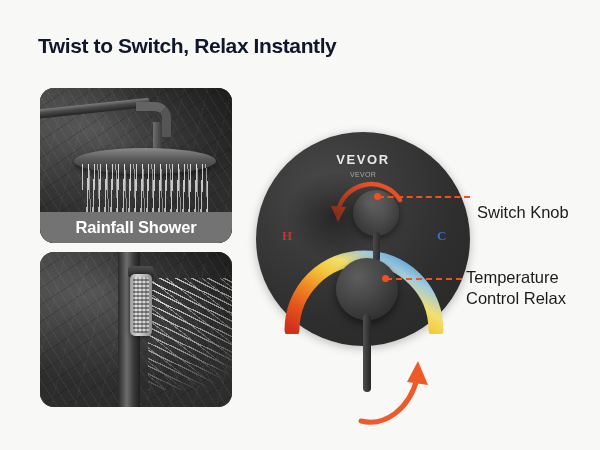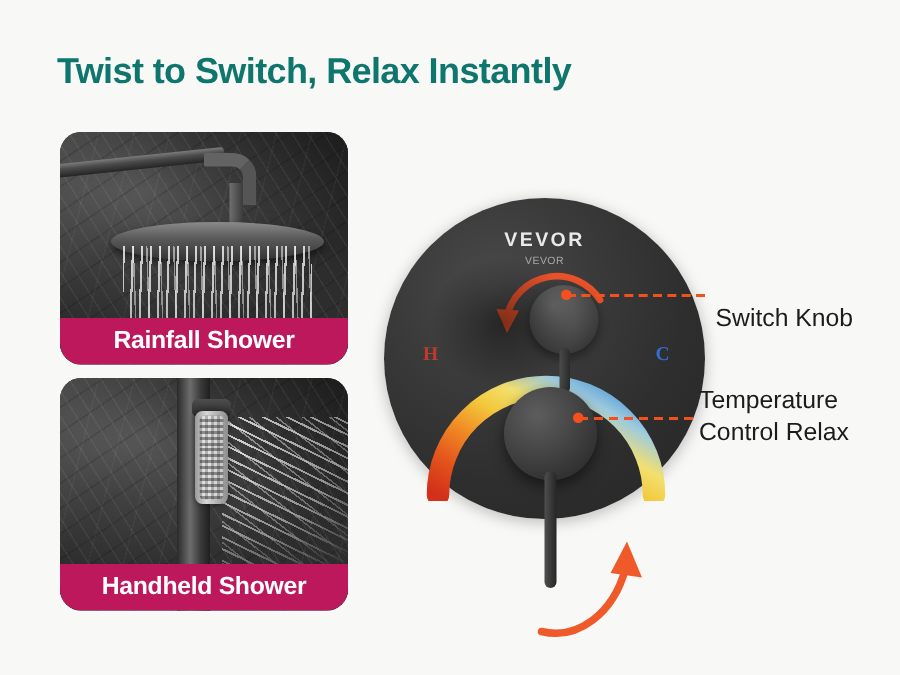--- a/index.html
+++ b/index.html
@@ -13,23 +13,23 @@
     font-family: "Liberation Sans", sans-serif;
     overflow: hidden;
     position: relative;
   }
 
   
   #page-title {
     position: absolute;
     left: 38px;
     top: 34px;
-    font-size: 24px;
+    font-size: 21px;
     font-weight: bold;
-    color: #0f766e;
+    color: #0f172a;
     letter-spacing: -0.4px;
     white-space: nowrap;
   }
 
   
   .product-card {
     position: absolute;
     left: 40px;
     width: 192px;
     height: 155px;
@@ -150,21 +150,21 @@
       repeating-linear-gradient(38deg, rgba(255,255,255,.5) 0 1px, rgba(255,255,255,0) 1px 11px);
     -webkit-mask-image: radial-gradient(ellipse 120% 100% at 0% 10%, rgba(0,0,0,1) 5%, rgba(0,0,0,.6) 60%, rgba(0,0,0,0) 100%);
             mask-image: radial-gradient(ellipse 120% 100% at 0% 10%, rgba(0,0,0,1) 5%, rgba(0,0,0,.6) 60%, rgba(0,0,0,0) 100%);
   }
 
   
   .card-badge {
     position: absolute;
     left: 0; right: 0; bottom: 0;
     height: 31px;
-    background: #be185d;
+    background: #737373;
     color: #ffffff;
     font-size: 16.5px;
     font-weight: bold;
     display: flex;
     align-items: center;
     justify-content: center;
     letter-spacing: -0.2px;
     border-bottom-left-radius: 14px;
     border-bottom-right-radius: 14px;
   }
@@ -276,21 +276,21 @@
   #dot-temp   { left: 382px; top: 275px; }
 
   .callout-label {
     position: absolute;
     color: #1c1c1c;
     font-size: 16.5px;
     line-height: 21px;
     white-space: nowrap;
   }
   #label-switch { left: 477px; top: 202px; }
-  #label-temp   { left: 466px; top: 257px; }
+  #label-temp   { left: 466px; top: 267px; }
 </style>
 </head>
 <body>
 
 <div id="page-title">Twist to Switch, Relax Instantly</div>
 
 <div id="card-rainfall" class="product-card">
   <div class="card-photo">
     <div class="stone-bg"></div>
     <div class="arm-horizontal"></div>
@@ -303,21 +303,20 @@
 </div>
 
 <div id="card-handheld" class="product-card">
   <div class="card-photo">
     <div class="stone-bg"></div>
     <div class="wall-pipe"></div>
     <div class="spray-fan"></div>
     <div class="handset-top"></div>
     <div class="handset"></div>
   </div>
-  <div class="card-badge">Handheld Shower</div>
 </div>
 
 <div id="valve-plate">
 
   <div id="brand-logo">VEVOR</div>
   <div id="brand-emblem">VEVOR</div>
 
   <div id="letter-hot" class="temp-letter">H</div>
   <div id="letter-cold" class="temp-letter">C</div>
 

